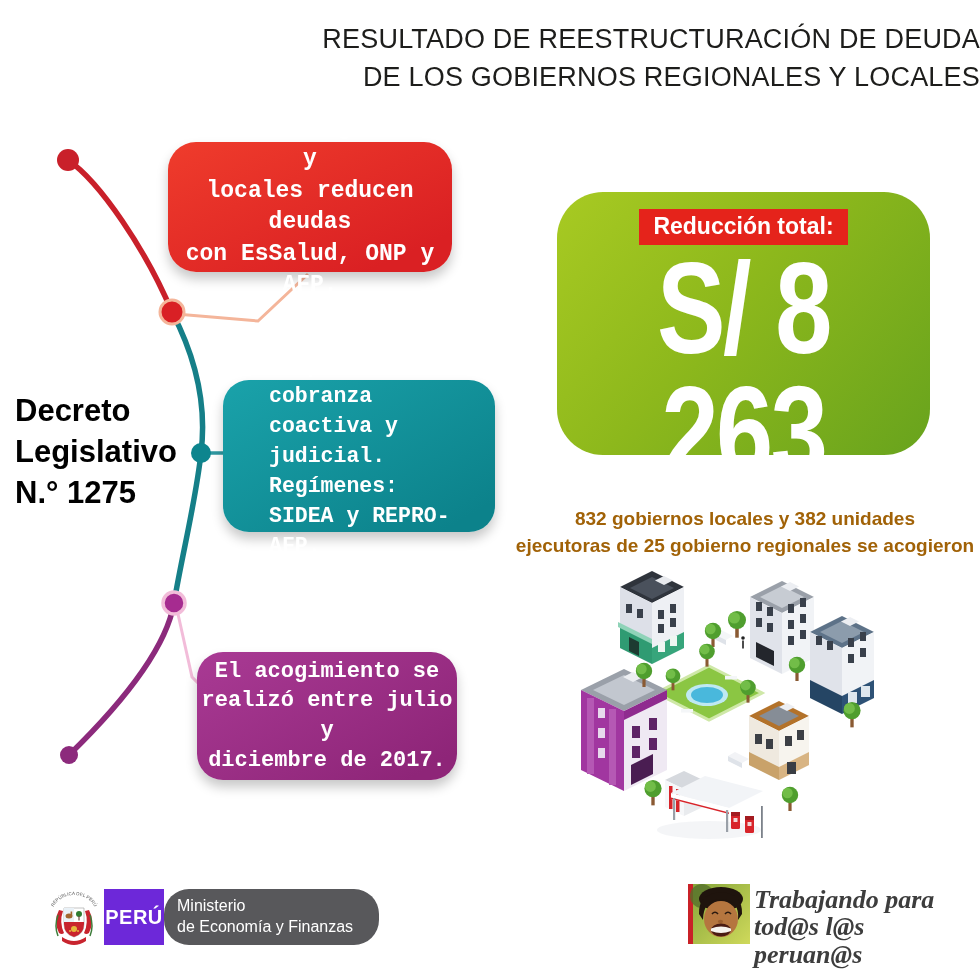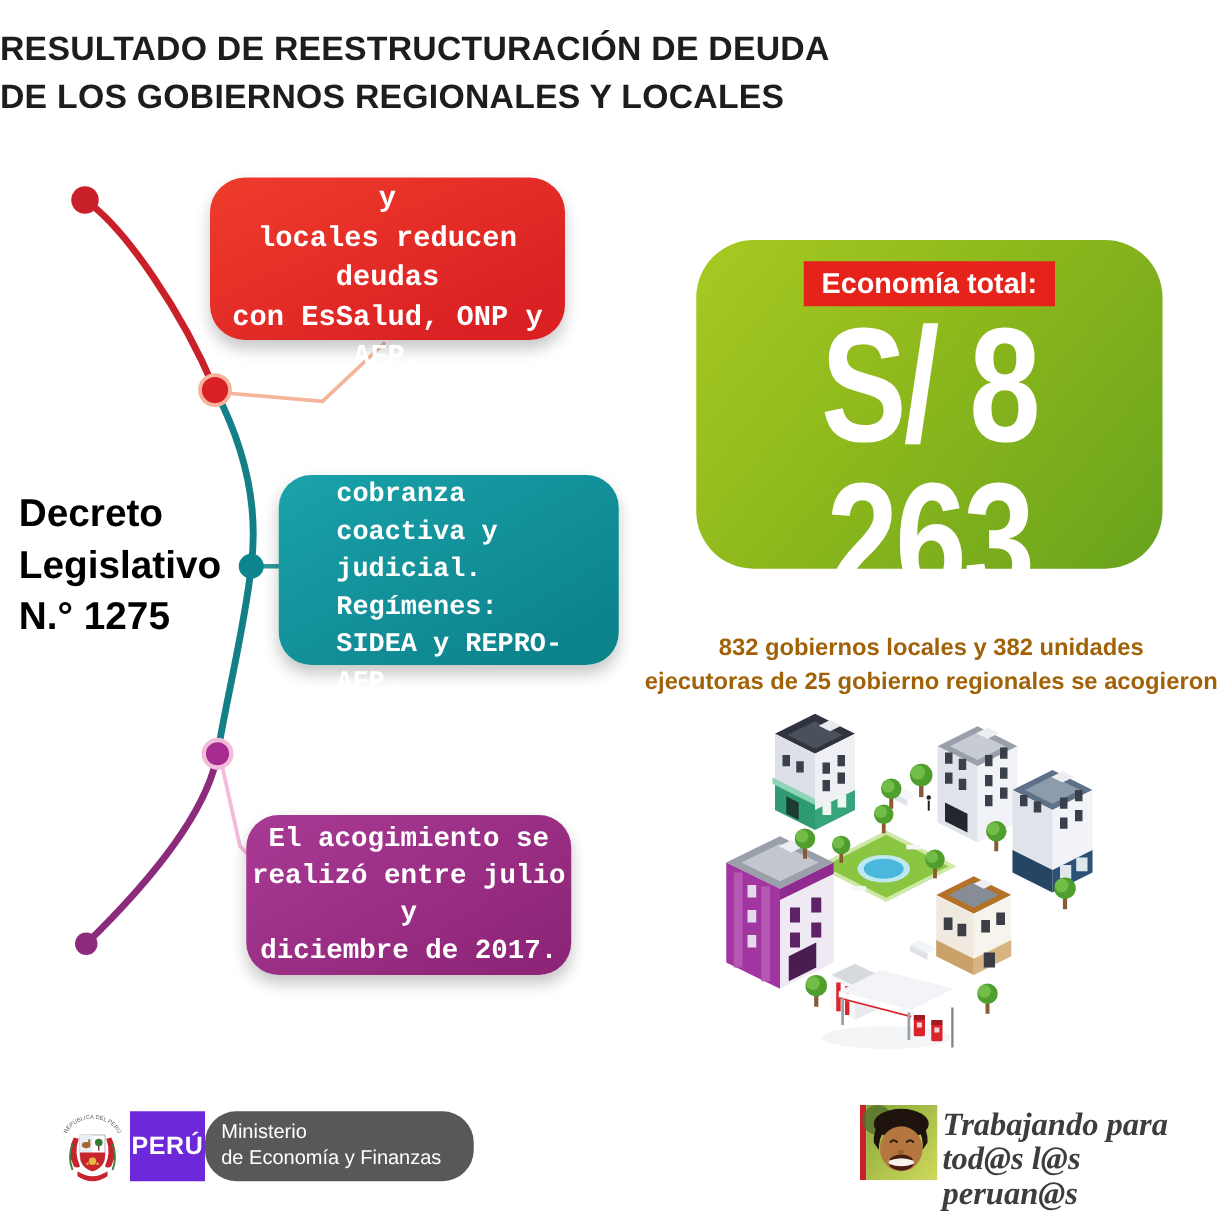--- a/index.html
+++ b/index.html
@@ -1,22 +1,22 @@
 <!DOCTYPE html>
 <html><head>
 <meta charset="utf-8">
 <style>
   html,body{margin:0;padding:0;background:#ffffff;}
   .canvas{position:relative;width:980px;height:980px;background:#ffffff;overflow:hidden;
           font-family:"Liberation Sans",sans-serif;}
   .pre{white-space:pre-line;}
 
   
-  .title{position:absolute;top:20px;left:0;width:980px;text-align:left;
-         font-size:27px;font-weight:bold;color:#1d1d1b;line-height:1.42;letter-spacing:0.2px;}
+  .title{position:absolute;top:20px;left:0;width:980px;text-align:right;
+         font-size:27px;font-weight:normal;color:#1d1d1b;line-height:1.42;letter-spacing:0.2px;}
 
   
   .decree{position:absolute;left:15px;top:391px;width:200px;font-size:31px;font-weight:bold;
           color:#000000;line-height:1.32;}
 
   
   .timeline{position:absolute;left:0;top:100px;width:520px;height:700px;}
 
   
   .bubble{position:absolute;color:#ffffff;font-weight:bold;display:flex;align-items:center;
@@ -99,21 +99,21 @@
 SIDEA y REPRO-AFP.</div>
   </div>
   <div class="bubble bubble-purple">
     <div class="txt pre">El acogimiento se
 realizó entre julio y
 diciembre de 2017.</div>
   </div>
 
 
   <div class="greenbox">
-    <span class="red-label">Economía total:</span>
+    <span class="red-label">Reducción total:</span>
     <div class="amount">S/ 8 263</div>
     <div class="unit">millones</div>
   </div>
 
   <div class="adoption pre">832 gobiernos locales y 382 unidades
 ejecutoras de 25 gobierno regionales se acogieron</div>
 
   <svg class="city" viewBox="0 0 400 300">
     <defs>
       <g id="tree">

